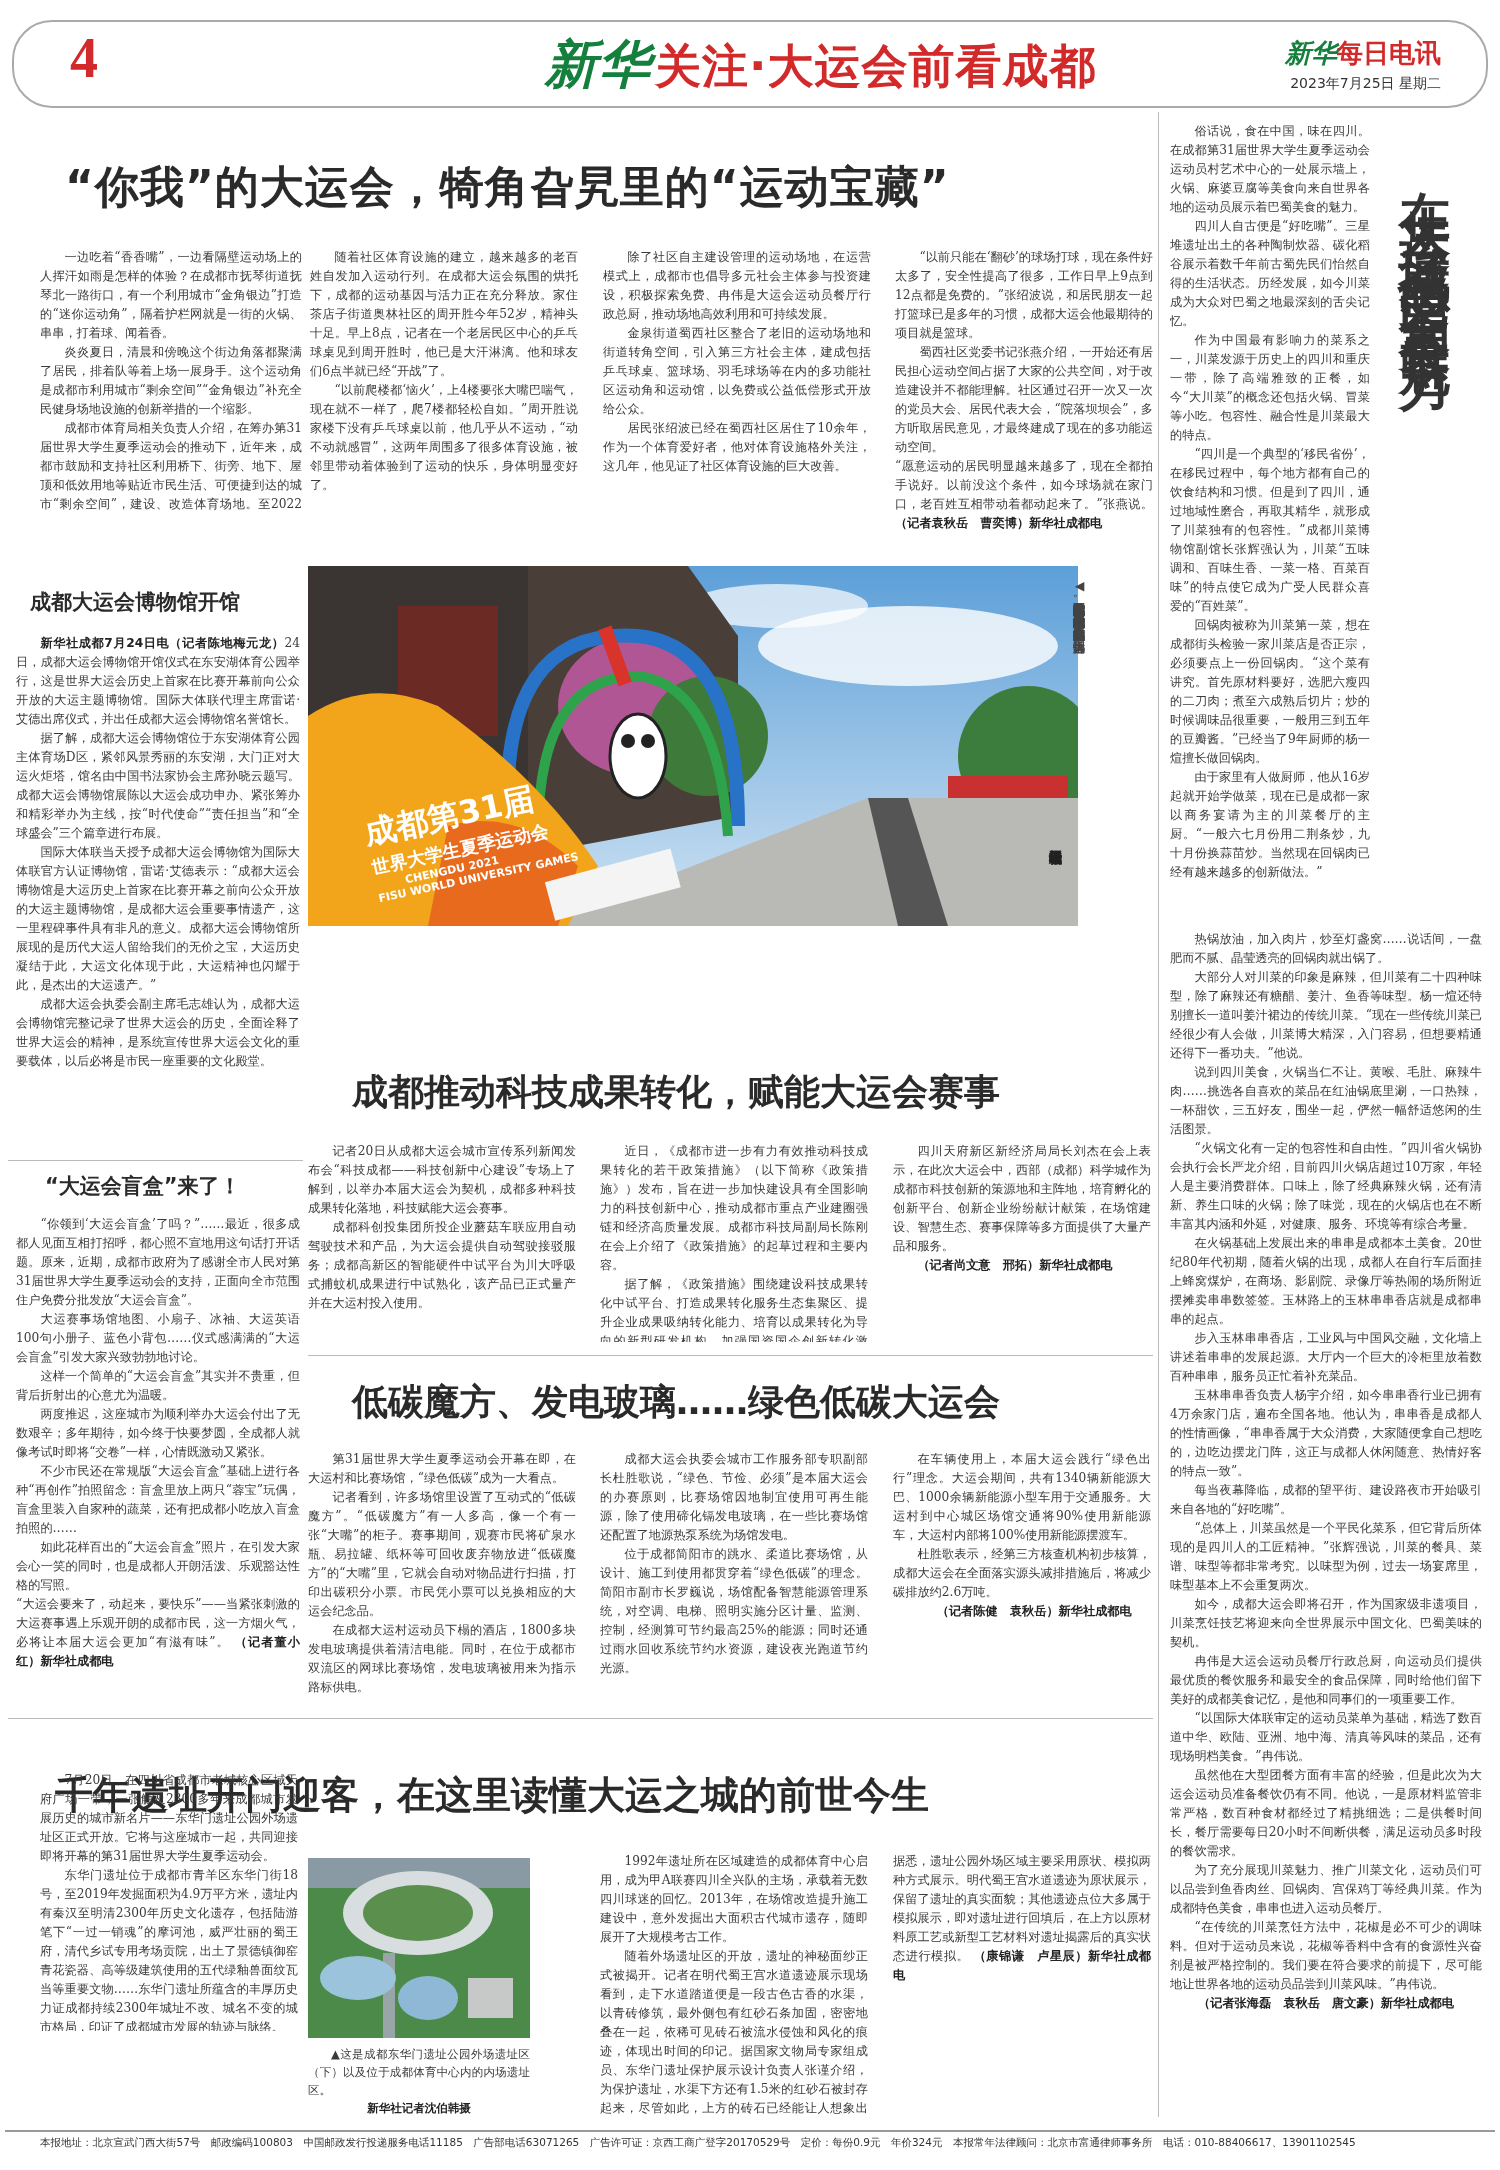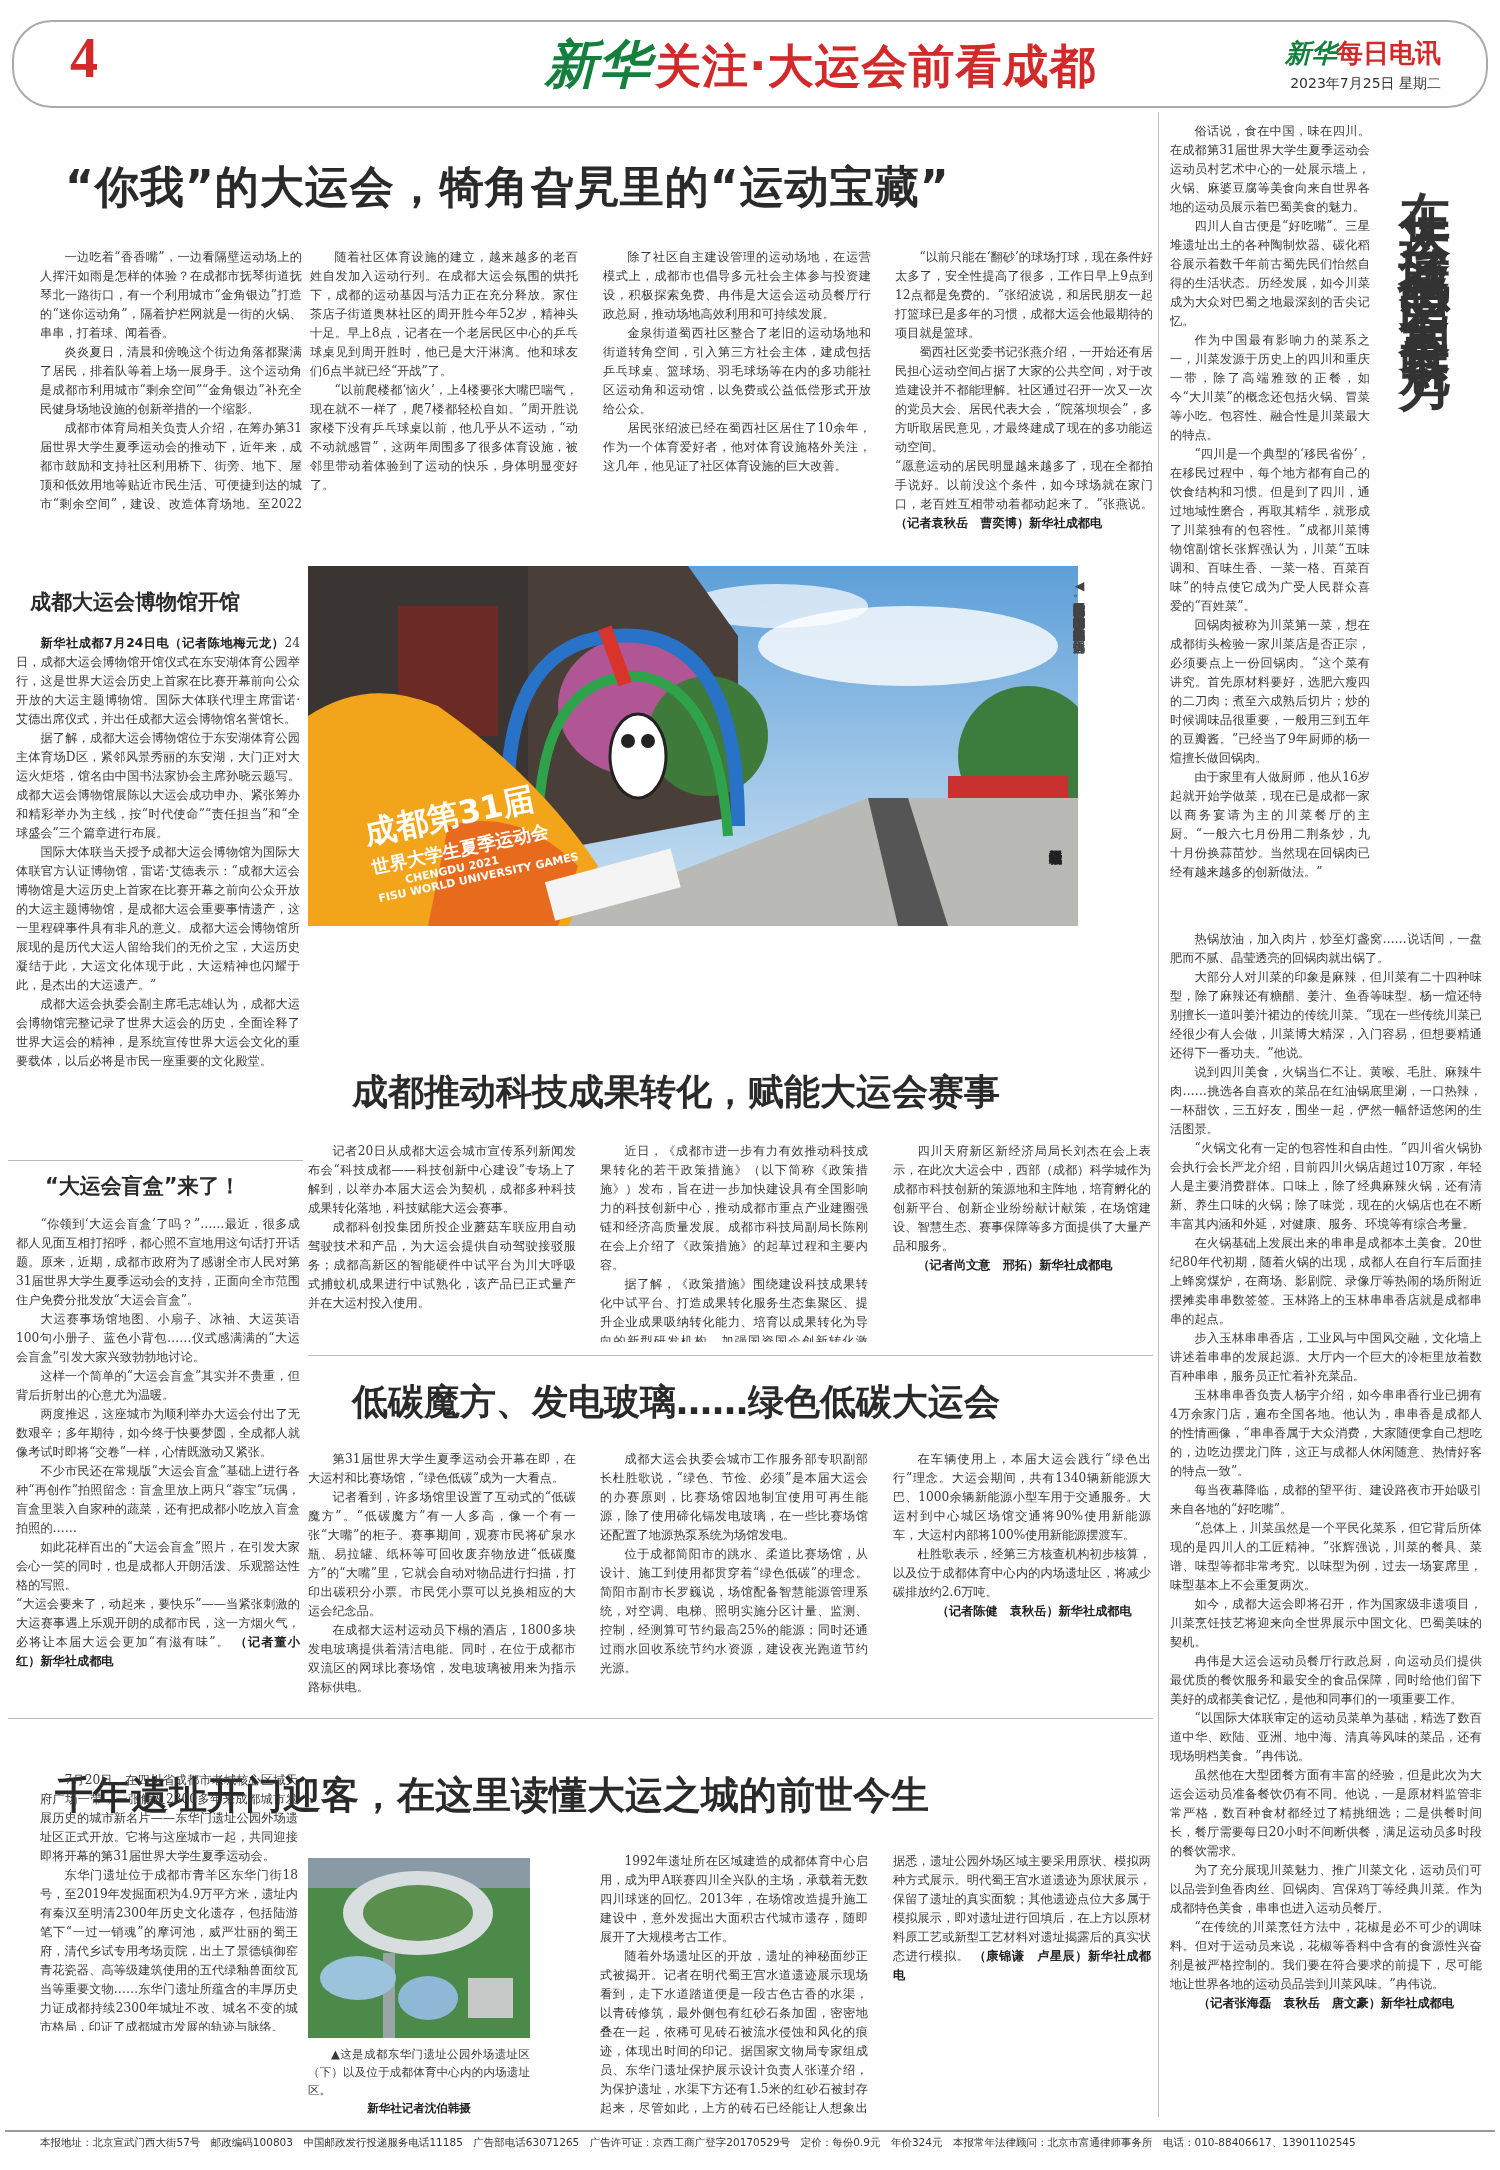--- a/index.html
+++ b/index.html
@@ -144,21 +144,21 @@
   <p>第31届世界大学生夏季运动会开幕在即，在大运村和比赛场馆，“绿色低碳”成为一大看点。</p>
   <p>记者看到，许多场馆里设置了互动式的“低碳魔方”。“低碳魔方”有一人多高，像一个有一张“大嘴”的柜子。赛事期间，观赛市民将矿泉水瓶、易拉罐、纸杯等可回收废弃物放进“低碳魔方”的“大嘴”里，它就会自动对物品进行扫描，打印出碳积分小票。市民凭小票可以兑换相应的大运会纪念品。</p>
   <p>在成都大运村运动员下榻的酒店，1800多块发电玻璃提供着清洁电能。同时，在位于成都市双流区的网球比赛场馆，发电玻璃被用来为指示路标供电。</p>
 </div>
 <div class="col" style="left:600px;top:1450px;width:268px;height:260px;overflow:hidden">
   <p>成都大运会执委会城市工作服务部专职副部长杜胜歌说，“绿色、节俭、必须”是本届大运会的办赛原则，比赛场馆因地制宜使用可再生能源，除了使用碲化镉发电玻璃，在一些比赛场馆还配置了地源热泵系统为场馆发电。</p>
   <p>位于成都简阳市的跳水、柔道比赛场馆，从设计、施工到使用都贯穿着“绿色低碳”的理念。简阳市副市长罗巍说，场馆配备智慧能源管理系统，对空调、电梯、照明实施分区计量、监测、控制，经测算可节约最高25%的能源；同时还通过雨水回收系统节约水资源，建设夜光跑道节约光源。</p>
 </div>
 <div class="col" style="left:893px;top:1450px;width:258px;height:260px;overflow:hidden">
   <p>在车辆使用上，本届大运会践行“绿色出行”理念。大运会期间，共有1340辆新能源大巴、1000余辆新能源小型车用于交通服务。大运村到中心城区场馆交通将90%使用新能源车，大运村内部将100%使用新能源摆渡车。</p>
-  <p>杜胜歌表示，经第三方核查机构初步核算，以及位于成都体育中心内的内场遗址区，将减少碳排放约2.6万吨。</p>
+  <p>杜胜歌表示，经第三方核查机构初步核算，成都大运会在全面落实源头减排措施后，将减少碳排放约2.6万吨。</p>
   <p class="byline" style="text-align:center">（记者陈健　袁秋岳）新华社成都电</p>
 </div>
 <div class="rule" style="left:8px;top:1718px;width:1145px;height:1px"></div>
 
 <div class="abs hl-sec" style="left:55px;top:1770px;font-size:38px">千年遗址开门迎客，在这里读懂大运之城的前世今生</div>
 <div class="col" style="left:40px;top:1771px;width:258px;height:260px;overflow:hidden">
   <p>7月20日，在四川省成都市老城核心区域天府广场一带，一张触及2300多年来成都城市发展历史的城市新名片——东华门遗址公园外场遗址区正式开放。它将与这座城市一起，共同迎接即将开幕的第31届世界大学生夏季运动会。</p>
   <p>东华门遗址位于成都市青羊区东华门街18号，至2019年发掘面积为4.9万平方米，遗址内有秦汉至明清2300年历史文化遗存，包括陆游笔下“一过一销魂”的摩诃池，威严壮丽的蜀王府，清代乡试专用考场贡院，出土了景德镇御窑青花瓷器、高等级建筑使用的五代绿釉兽面纹瓦当等重要文物……东华门遗址所蕴含的丰厚历史力证成都持续2300年城址不改、城名不变的城市格局，印证了成都城市发展的轨迹与脉络。</p>
 </div>
 <div class="abs photo2">

